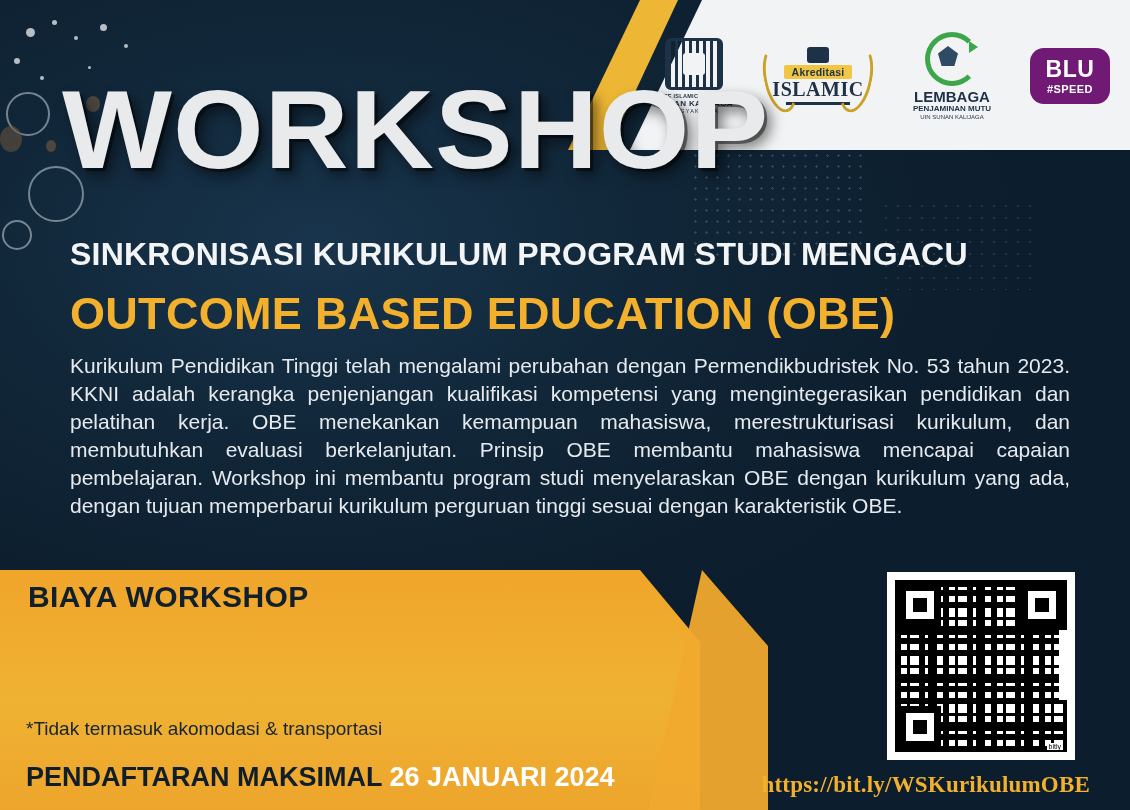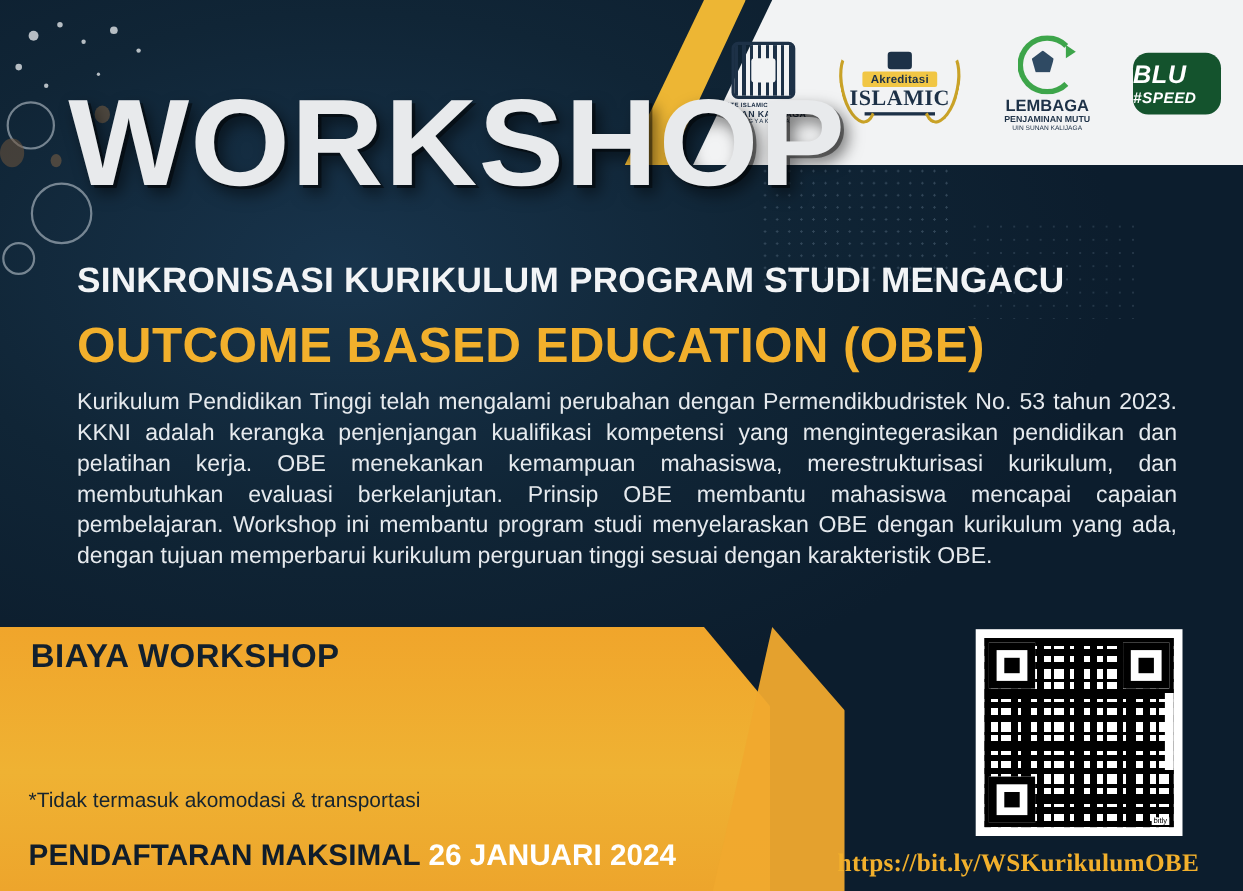--- a/index.html
+++ b/index.html
@@ -197,31 +197,30 @@
     clip-path: polygon(50% 0,100% 38%,82% 100%,18% 100%,0 38%);
   }
   .logo-lpm .t1 { font-size: 15px; font-weight: bold; color:#1d3147; line-height:1.05; text-align:center;}
   .logo-lpm .t2 { font-size: 8px; font-weight: bold; color:#1d3147; line-height:1.05; text-align:center;}
   .logo-lpm .t3 { font-size: 6px; color:#1d3147; text-align:center; margin-top:1px;}
 
   
   .logo-blu .pill {
     width: 80px; height: 56px;
     border-radius: 14px;
-    background: #14532d;
+    background: #701a75;
     display: flex; flex-direction: column;
-    justify-content: center;
+    align-items: center; justify-content: center;
     color: #fff;
-    font-style: italic;
   }
   .logo-blu .blu {
     font-size: 23px; font-weight: bold; letter-spacing: .5px; line-height: 1;
   }
   .logo-blu .speed {
-    font-size: 14px; font-weight: bold; letter-spacing: .4px; margin-top: 2px;
+    font-size: 11px; font-weight: bold; letter-spacing: .4px; margin-top: 2px;
   }
 
   
   .workshop {
     position: absolute;
     left: 62px;
     top: 74px;
     font-size: 112px;
     font-weight: bold;
     letter-spacing: 1px;

